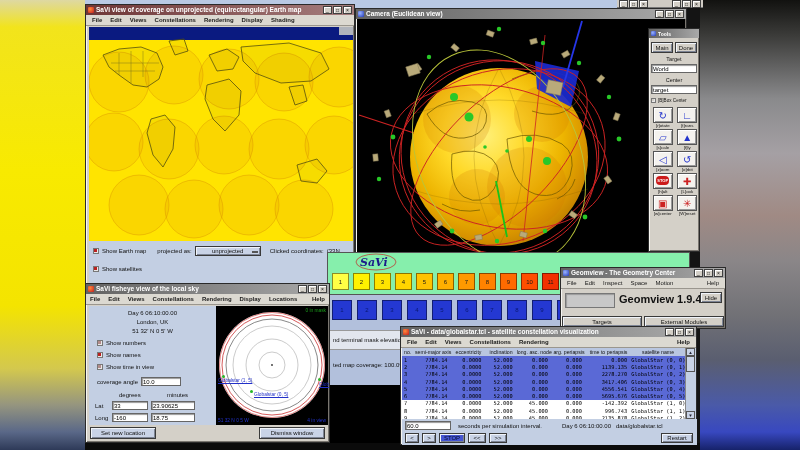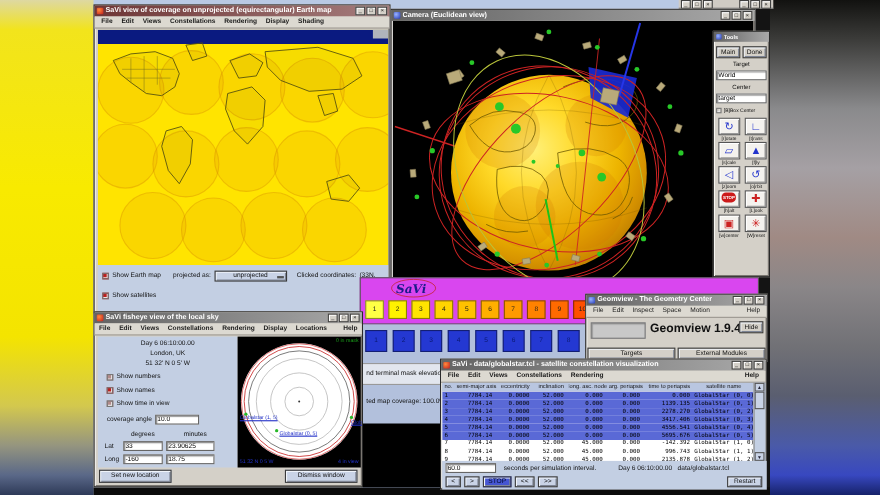--- a/index.html
+++ b/index.html
@@ -270,21 +270,21 @@
         <circle cx="36" cy="118" r="2.4"></circle>
           <circle cx="22" cy="160" r="2.2"></circle>
         <circle cx="95" cy="212" r="2.4"></circle>
           <circle cx="140" cy="222" r="2.2"></circle>
         <circle cx="188" cy="212" r="2.2"></circle>
           <circle cx="228" cy="198" r="2.4"></circle>
       </g>
     </svg>
   </div>
 
-  <div class="abs" style="left:327px;top:252px;width:363px;height:43px;background:#d946ef;border:1px solid #555;">
+  <div class="abs" style="left:327px;top:252px;width:363px;height:43px;background:#86efac;border:1px solid #555;">
     <svg class="abs" style="left:26px;top:0;" width="46" height="18" viewBox="0 0 46 18">
       <ellipse cx="22" cy="9" rx="20" ry="8" stroke="#c22222" fill="none" stroke-width="0.8" opacity="0.85"></ellipse>
       <text x="6" y="13" font-family="DejaVu Serif, serif" font-style="italic" font-weight="bold" font-size="11" fill="#1b1b8a">SaVi</text>
     </svg>
     <div class="row" id="cbar-top" style="position:absolute;left:4px;top:20px;gap:4px;">
         <span class="sq" style="width: 17px; height: 17px; background: rgb(255, 255, 69); color: rgb(26, 26, 26);">1</span>
         <span class="sq" style="width: 17px; height: 17px; background: rgb(255, 242, 0); color: rgb(26, 26, 26);">2</span>
         <span class="sq" style="width: 17px; height: 17px; background: rgb(255, 228, 0); color: rgb(26, 26, 26);">3</span>
         <span class="sq" style="width: 17px; height: 17px; background: rgb(255, 212, 0); color: rgb(26, 26, 26);">4</span>
         <span class="sq" style="width: 17px; height: 17px; background: rgb(255, 194, 0); color: rgb(26, 26, 26);">5</span>
@@ -375,21 +375,21 @@
           <div class="ticonbtn red">▣</div>
           <div class="tlabel">[w]center</div>
         </div>
         <div class="tool">
           <div class="ticonbtn red">✳</div>
           <div class="tlabel">[W]reset</div>
         </div>
       </div>
   </div>
 
-  <div class="win" style="left:532px;top:267px;width:166px;height:62px;">
+  <div class="win" style="left:560px;top:267px;width:166px;height:62px;">
     <div class="tbar">
       <span class="ticon blue"></span>
       <span class="ttext">Geomview - The Geometry Center</span>
       <span class="winbtns">
           <span class="wbtn">_</span>
           <span class="wbtn">□</span>
           <span class="wbtn">×</span>
         </span>
     </div>
     <div class="menubar plain help-last">

